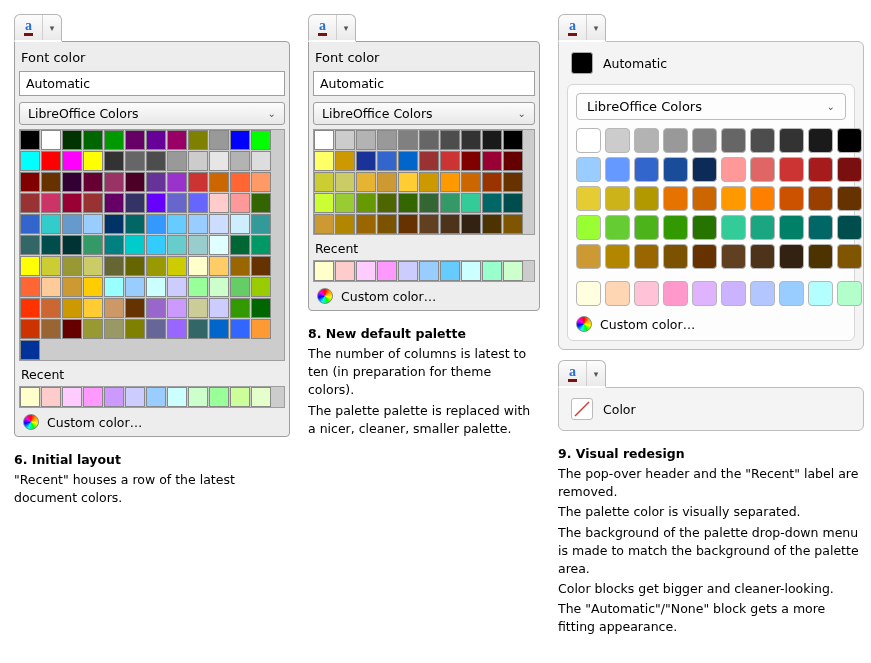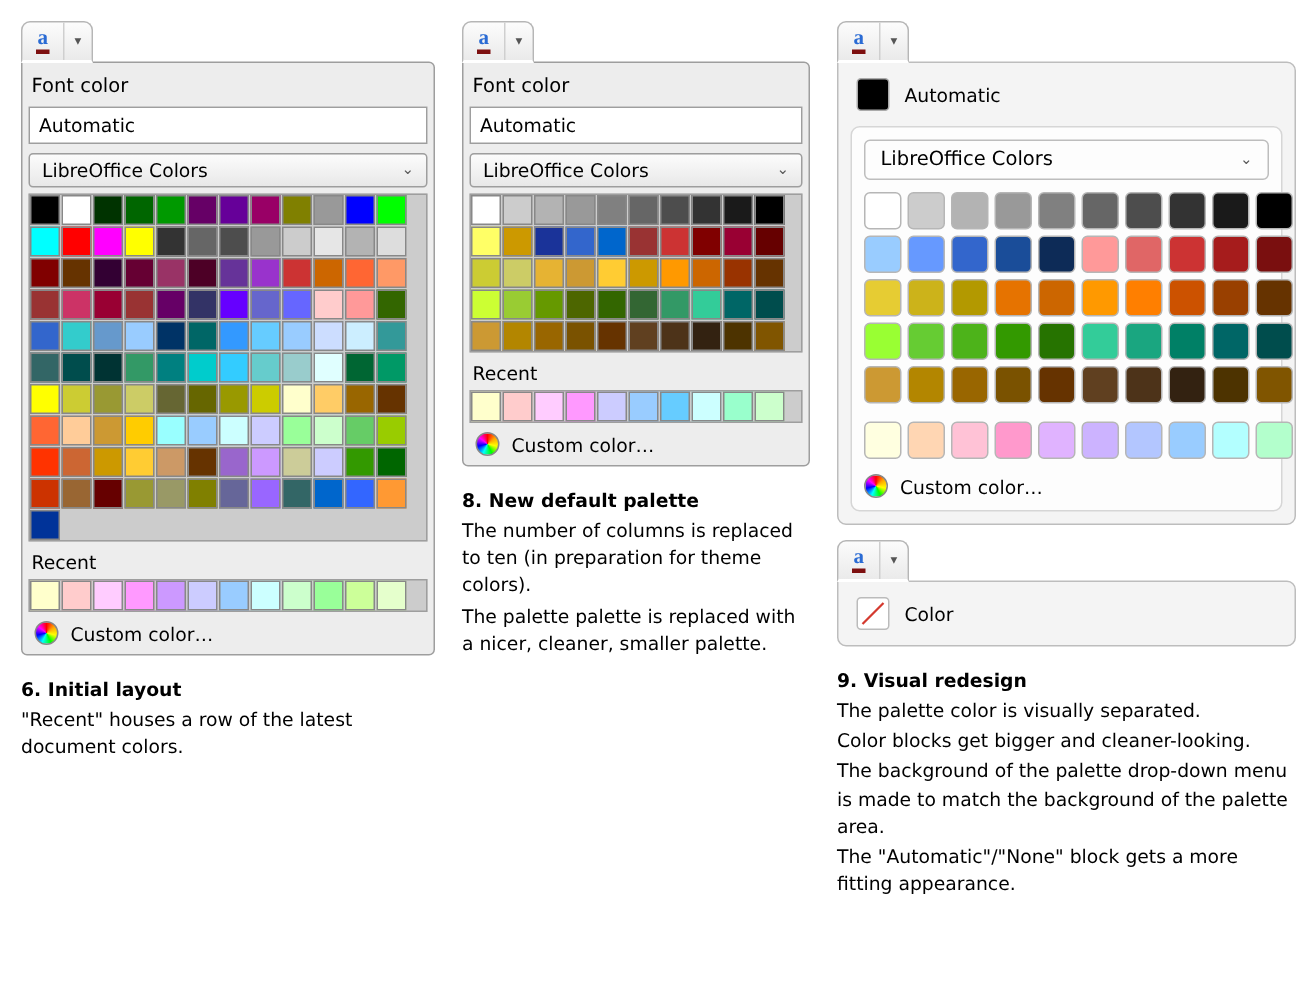--- a/index.html
+++ b/index.html
@@ -365,21 +365,21 @@
           <span class="sw" style="background: rgb(204, 255, 204);"></span>
         </div>
       <div class="customrow">
         <span class="rainbow"></span>
         <span>Custom color…</span>
       </div>
     </div>
     <div class="caption">
       <b>8. New default palette</b>
       <div id="cap2">
-          <p>The number of columns is replaced to ten (in preparation for theme colors).</p>
+          <p>The number of columns is latest to ten (in preparation for theme colors).</p>
           <p>The palette palette is replaced with a nicer, cleaner, smaller palette.</p>
         </div>
     </div>
   </div>
 
   <div class="col">
     <div class="splitbtn">
       <div class="icon">
           <span class="letterA">a</span>
         </div>
@@ -481,21 +481,22 @@
               <line x1="1" y1="15" x2="15" y2="1" stroke="#d43a2f" stroke-width="1.5"></line>
             </svg>
         </span>
         <span>Color</span>
       </div>
     </div>
 
     <div class="caption">
       <b>9. Visual redesign</b>
       <div id="cap3">
+          <p>The pop-over header and the "Recent" label are removed.</p>
           <p>The palette color is visually separated.</p>
+          <p>The background of the palette drop-down menu is made to match the background of the palette area.</p>
           <p>Color blocks get bigger and cleaner-looking.</p>
-          <p>The background of the palette drop-down menu is made to match the background of the palette area.</p>
           <p>The "Automatic"/"None" block gets a more fitting appearance.</p>
         </div>
     </div>
   </div>
 
 </div>
 
 </body></html>

